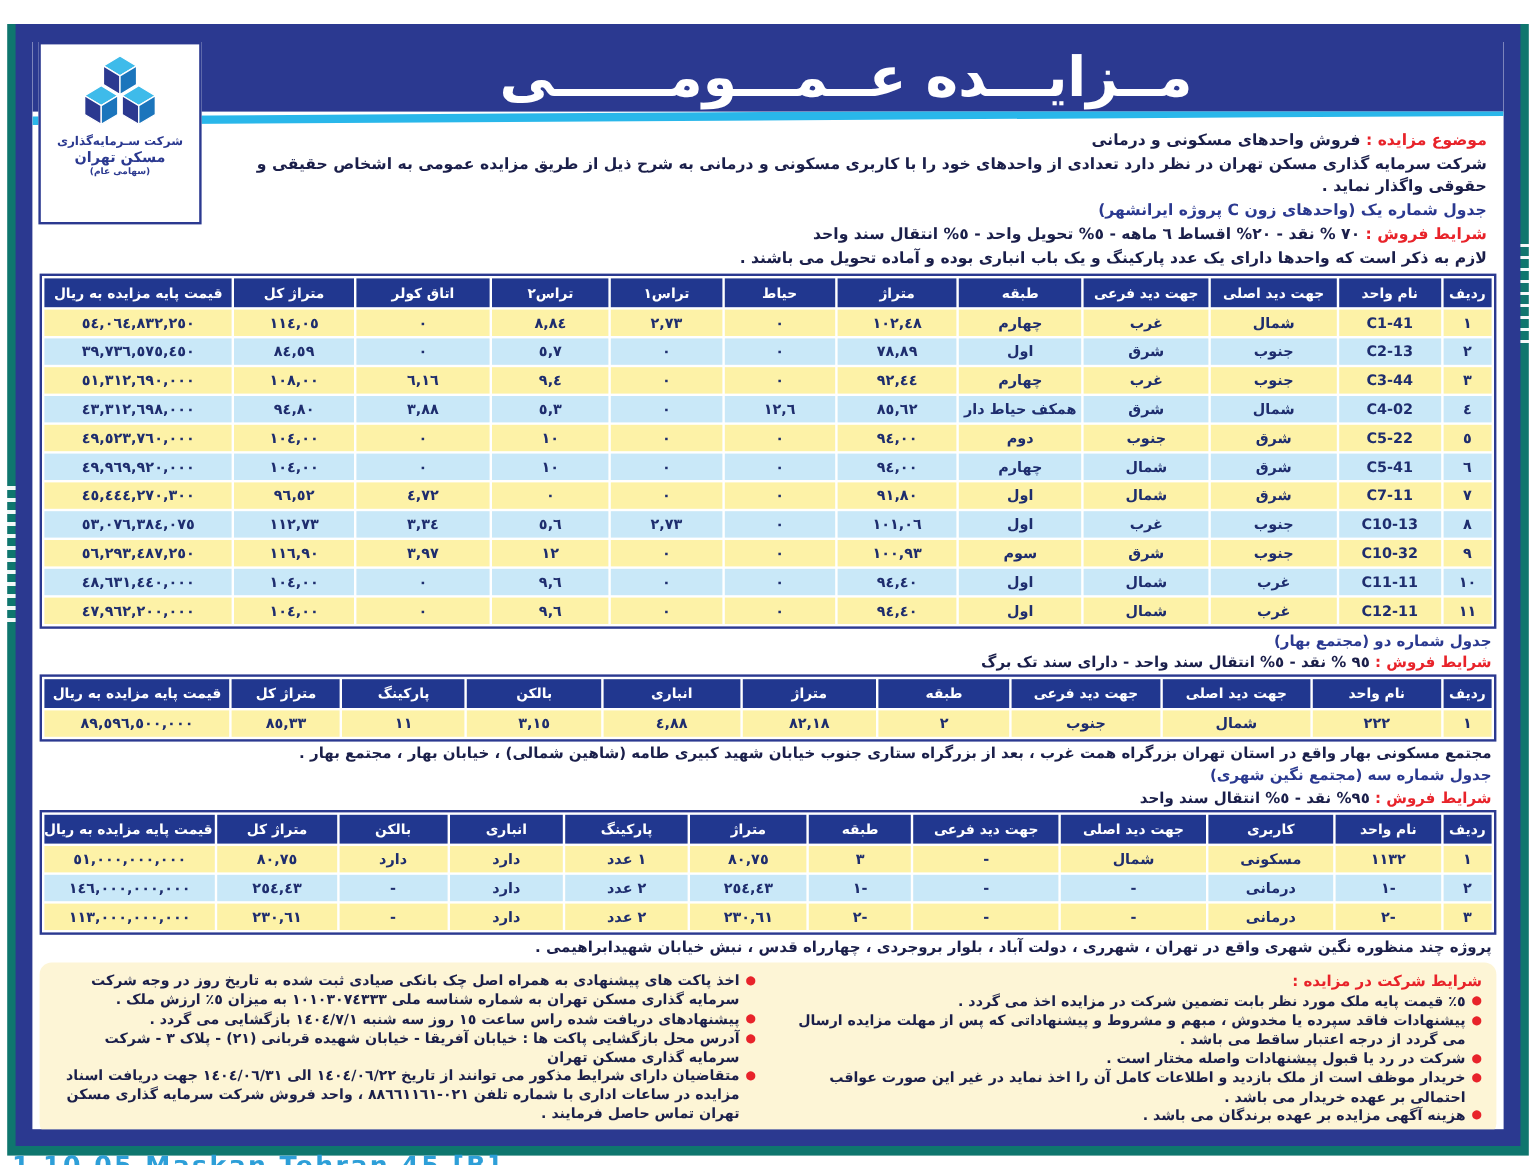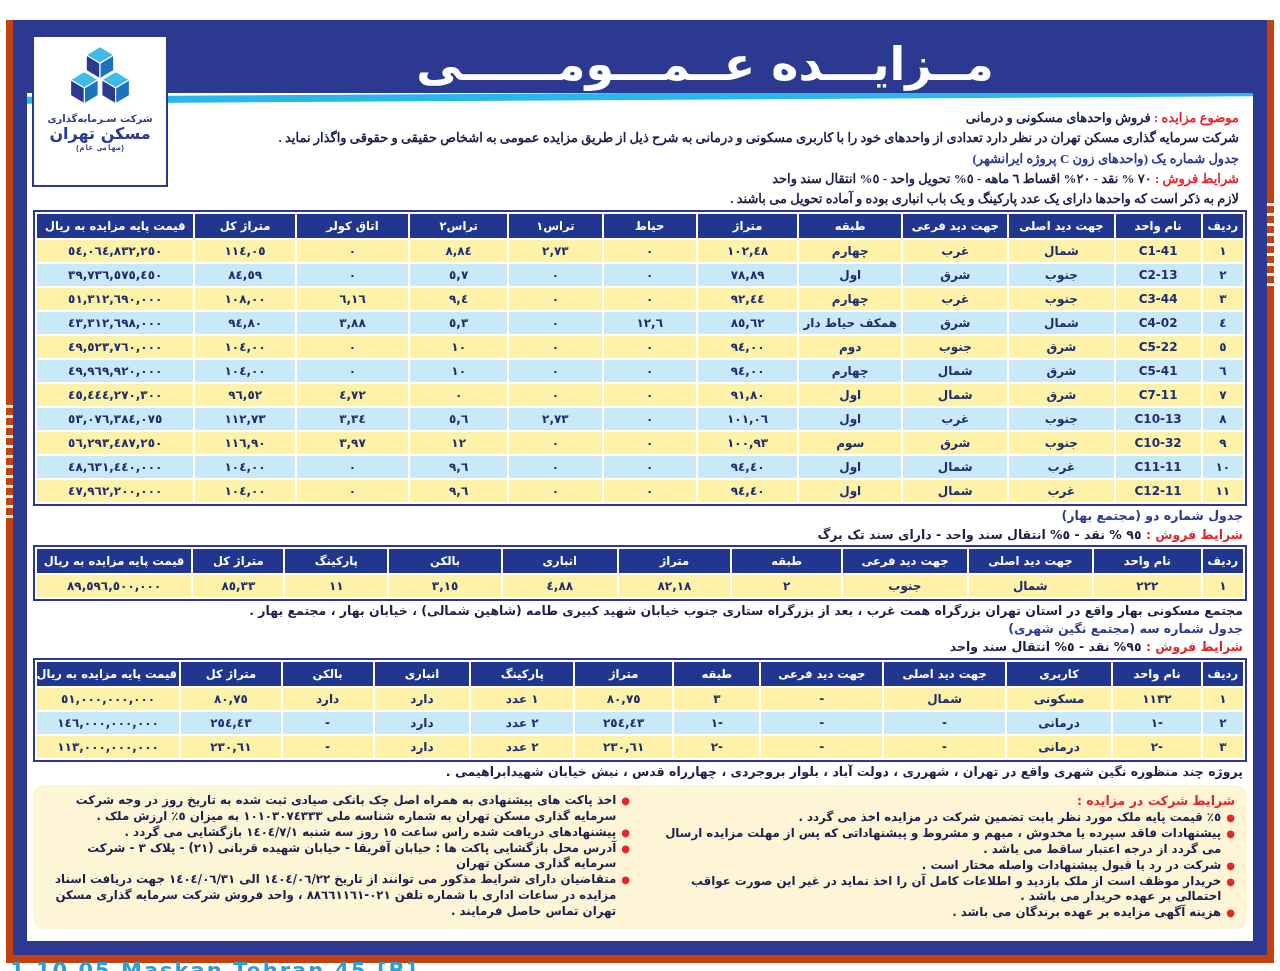--- a/index.html
+++ b/index.html
@@ -2,21 +2,21 @@
 <html lang="fa"><head>
 <meta charset="utf-8">
 <style>
   html,body{margin:0;padding:0;}
   body{
     width:1280px;height:971px;overflow:hidden;background:#ffffff;
     font-family:"DejaVu Sans",sans-serif;position:relative;
   }
   .ad{
     position:absolute;left:6px;right:6px;top:20px;bottom:8px;
-    background:#c2410c;padding:0 7px 8px 7px;box-sizing:border-box;
+    background:#0f766e;padding:0 7px 8px 7px;box-sizing:border-box;
   }
   .ad-inner{
     background:#2b3990;height:100%;box-sizing:border-box;
     padding:15px 14px 14px 14px;
   }
   .content{
     background:#ffffff;height:100%;box-sizing:border-box;position:relative;
     overflow:hidden;direction:rtl;color:#1b1f4a;font-weight:700;
     padding:0 6px;
   }
@@ -36,25 +36,25 @@
   }
   
   .logo-box{
     position:absolute;top:0;left:5px;width:136px;height:152px;
     background:#ffffff;border:2px solid #2b3990;z-index:3;
     display:flex;flex-direction:column;align-items:center;justify-content:flex-start;
     padding-top:6px;box-sizing:border-box;text-align:center;
   }
   .logo-box svg{display:block;}
   .logo-l1{font-size:10px;color:#2b3990;margin-top:2px;}
-  .logo-l2{font-size:16px;color:#2b3990;}
-  .logo-l3{font-size:7.5px;color:#2b3990;font-family:Liberation Mono, monospace;}
+  .logo-l2{font-size:12px;color:#2b3990;}
+  .logo-l3{font-size:7.5px;color:#2b3990;}
   
   .intro{padding:4px 8px 0 150px;}
-  p.line{margin:0 0 3px 0;font-size:13px;line-height:1.33;font-family:Liberation Serif, serif;}
+  p.line{margin:0 0 3px 0;font-size:13px;line-height:1.33;}
   .red{color:#e8232a;}
   .blue{color:#2b3990;}
   .note{margin:2px 4px;font-size:12.5px;line-height:1.3;}
   
   table.t{
     width:100%;table-layout:fixed;border-collapse:separate;border-spacing:2px;
     background:#ffffff;border:2px solid #2b3990;margin:1px 0 2px 0;
   }
   table.t th{
     background:#21378f;color:#ffffff;font-size:11.5px;font-weight:700;

